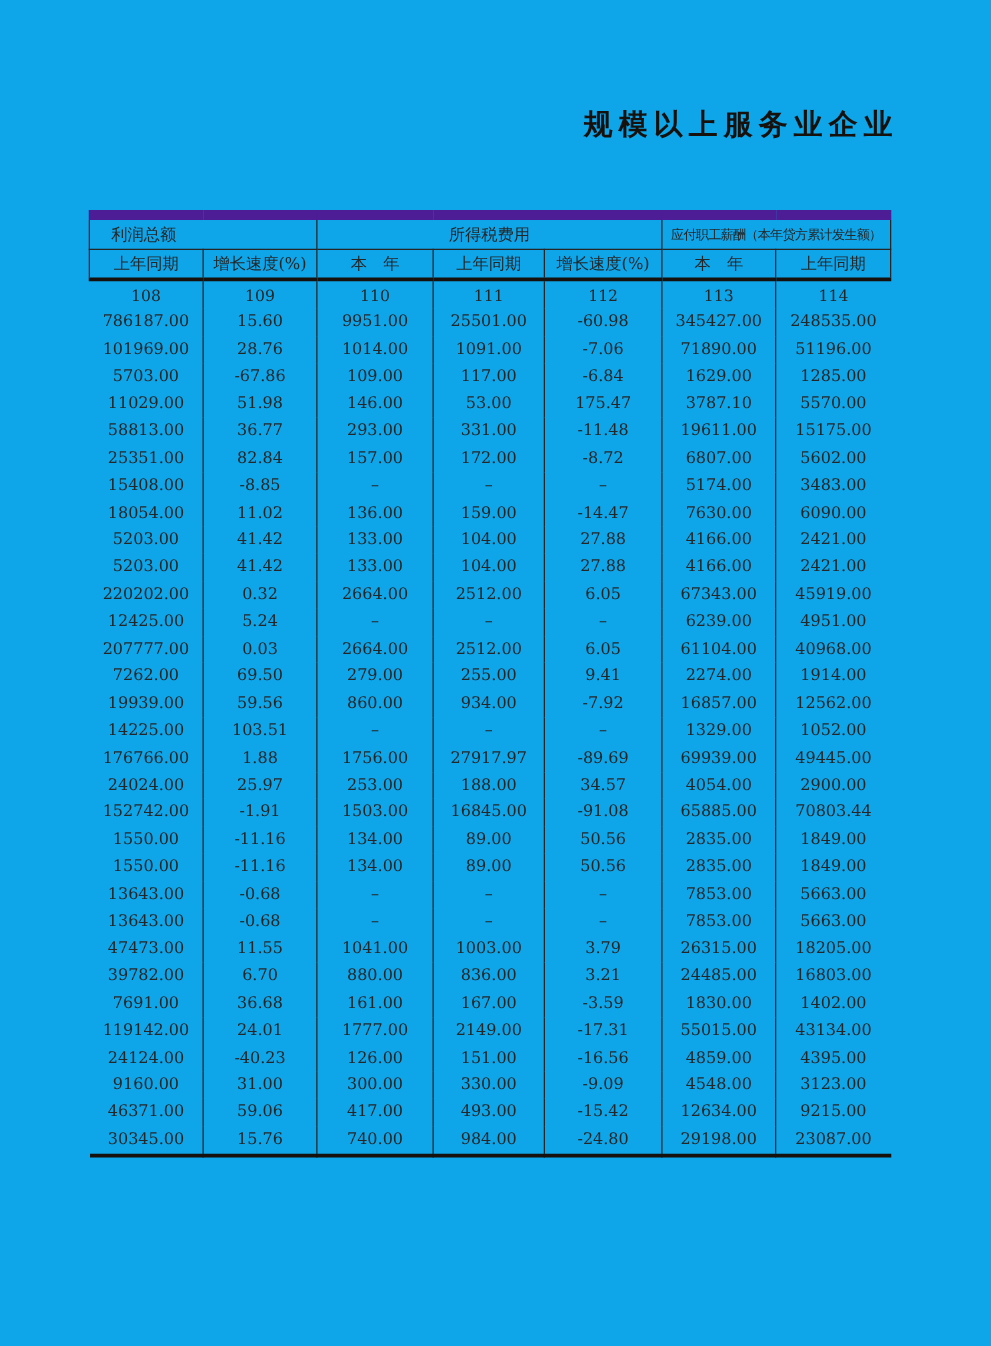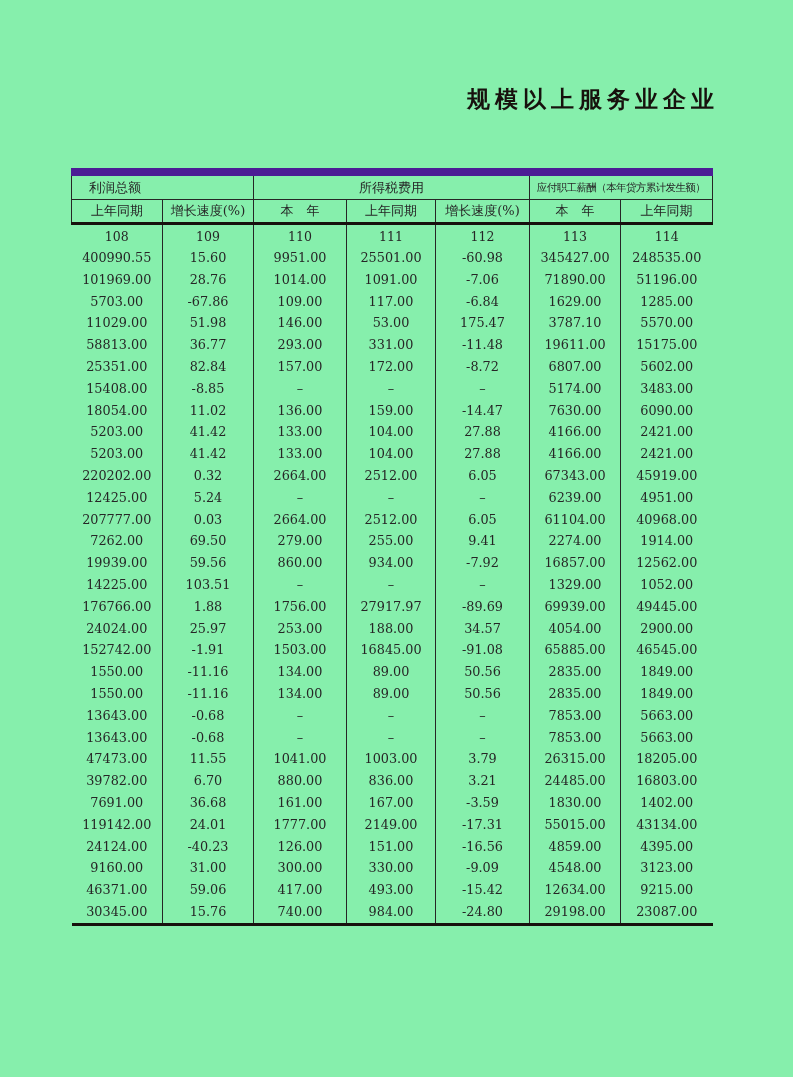--- a/index.html
+++ b/index.html
@@ -6,21 +6,21 @@
     margin: 0;
     padding: 0;
     background: #ffffff;
     font-family: "DejaVu Serif", "Liberation Serif", serif;
     color: #262626;
   }
   .page {
     position: relative;
     width: 793px;
     height: 1077px;
-    background: #86efac;
+    background: #0ea5e9;
     overflow: hidden;
   }
   .page-title {
     position: absolute;
     top: 84px;
     right: 74px;
     margin: 0;
     font-size: 23px;
     font-weight: bold;
     letter-spacing: 5px;
@@ -123,21 +123,21 @@
         <td>109</td>
         <td>110</td>
         <td>111</td>
         <td>112</td>
         <td>113</td>
         <td>114</td>
       </tr>
     </thead>
     <tbody class="data-body">
         <tr>
-          <td>400990.55</td>
+          <td>786187.00</td>
           <td>15.60</td>
           <td>9951.00</td>
           <td>25501.00</td>
           <td>-60.98</td>
           <td>345427.00</td>
           <td>248535.00</td>
         </tr>
         <tr>
           <td>101969.00</td>
           <td>28.76</td>
@@ -291,21 +291,21 @@
           <td>4054.00</td>
           <td>2900.00</td>
         </tr>
         <tr>
           <td>152742.00</td>
           <td>-1.91</td>
           <td>1503.00</td>
           <td>16845.00</td>
           <td>-91.08</td>
           <td>65885.00</td>
-          <td>46545.00</td>
+          <td>70803.44</td>
         </tr>
         <tr>
           <td>1550.00</td>
           <td>-11.16</td>
           <td>134.00</td>
           <td>89.00</td>
           <td>50.56</td>
           <td>2835.00</td>
           <td>1849.00</td>
         </tr>

